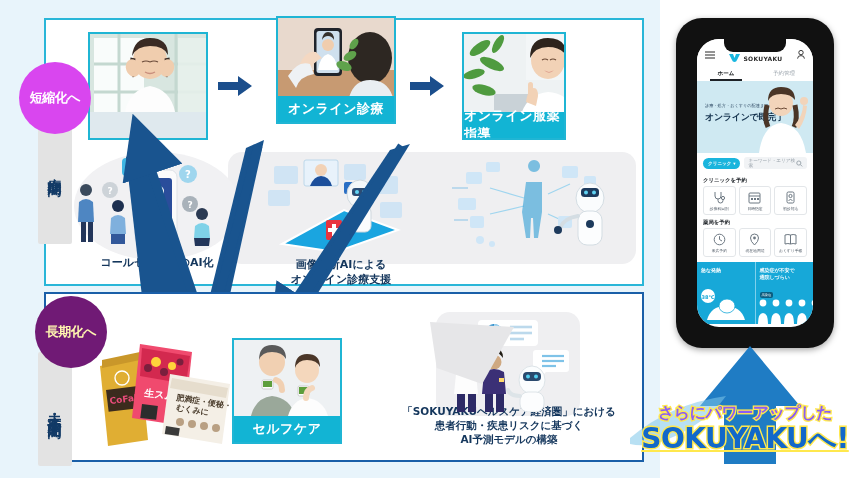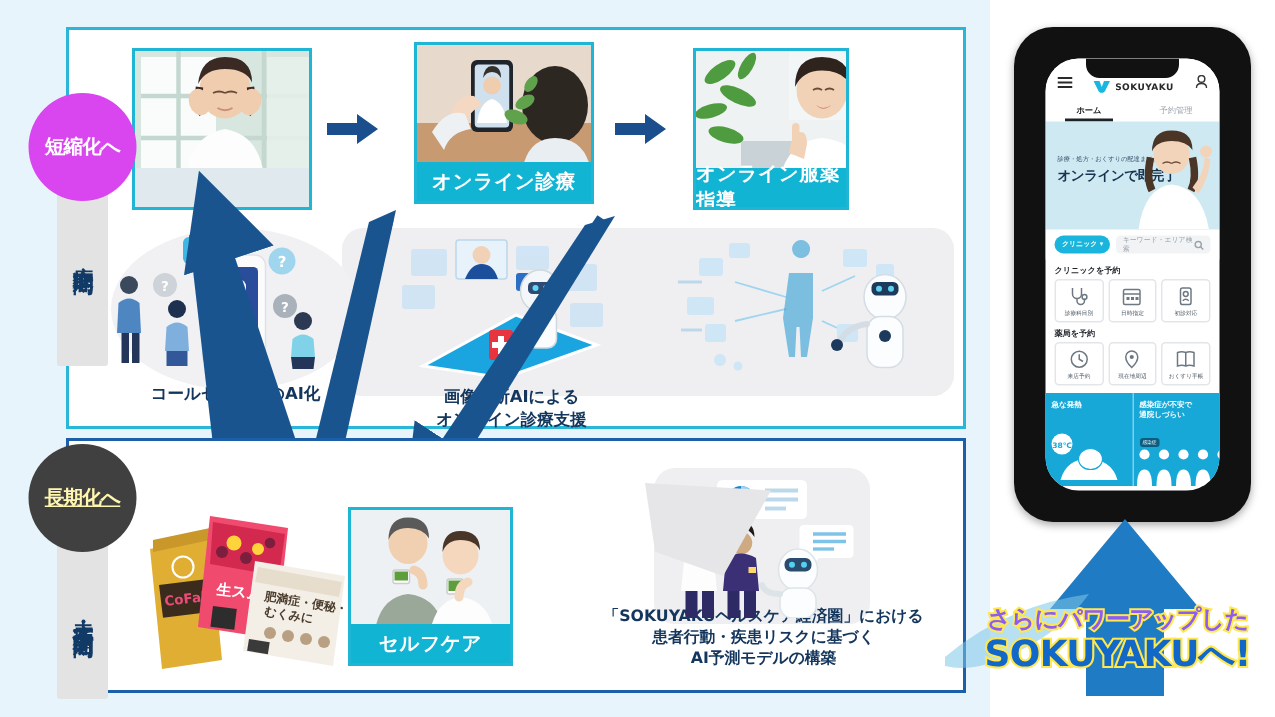--- a/index.html
+++ b/index.html
@@ -46,39 +46,39 @@
   .bubble {
     position: absolute;
     width: 72px; height: 72px; border-radius: 50%;
     display: flex; align-items: center; justify-content: center;
     color: #fff; font-weight: 700; font-size: 13px;
     letter-spacing: -0.5px;
     z-index: 5;
     white-space: nowrap;
   }
   .bubble-1 { left: 19px; top: 62px;  background: #d946ef; }
-  .bubble-2 { left: 19px; top: 296px; background: #404040; color:#fff6b0;text-decoration:underline; }
+  .bubble-2 { left: 35px; top: 296px; background: #701a75; color:#fff6b0; }
 
   
   .card {
     position: absolute;
     border: 2px solid #1fb5d4;
     background: #dfe9ee;
     overflow: hidden;
   }
   .card .photo { position: absolute; left:0; top:0; right:0; bottom:26px; overflow:hidden; }
   .card .cap {
     position: absolute; left: 0; right: 0; bottom: 0; height: 26px;
     background: #12b4d4; color: #fff;
     font-size: 13px; font-weight: 700;
     display: flex; align-items: center; justify-content: center;
     letter-spacing: 0.5px;
   }
   .card-1 { left: 88px;  top: 32px; width: 120px; height: 108px; }
-  .card-2 { left: 276px; top: 28px; width: 120px; height: 108px; }
+  .card-2 { left: 276px; top: 16px; width: 120px; height: 108px; }
   .card-3 { left: 462px; top: 32px; width: 104px; height: 108px; }
   .card-4 { left: 232px; top: 338px; width: 110px; height: 106px; }
 
   
   .step-arrow { position: absolute; width: 34px; height: 20px; }
   .sa-1 { left: 218px; top: 76px; }
   .sa-2 { left: 410px; top: 76px; }
 
   
   .ai-box {
@@ -202,23 +202,24 @@
     position: absolute; left: 640px; top: 404px; width: 210px;
     text-align: center; line-height: 1.16;
     z-index: 6;
   }
   .hl-1 {
     font-size: 16px; font-weight: 700; color: #8b5cf6; letter-spacing: -0.5px;
     -webkit-text-stroke: 2.6px #ffe84d; paint-order: stroke fill;
     white-space: nowrap;
   }
   .hl-2 {
-    font-size: 24px; font-weight: 800; color: #1268c9; letter-spacing: -0.5px;
+    font-size: 28px; font-weight: 800; color: #1268c9; letter-spacing: -0.5px;
     -webkit-text-stroke: 2.8px #ffe84d; paint-order: stroke fill;
     white-space: nowrap;
+    text-decoration: underline;
   }
   .swoosh { position:absolute; left:630px; top:392px; z-index:2;}
 </style>
 </head>
 <body>
 
 <div id="root">
 
   <div class="backdrop"></div>
 

